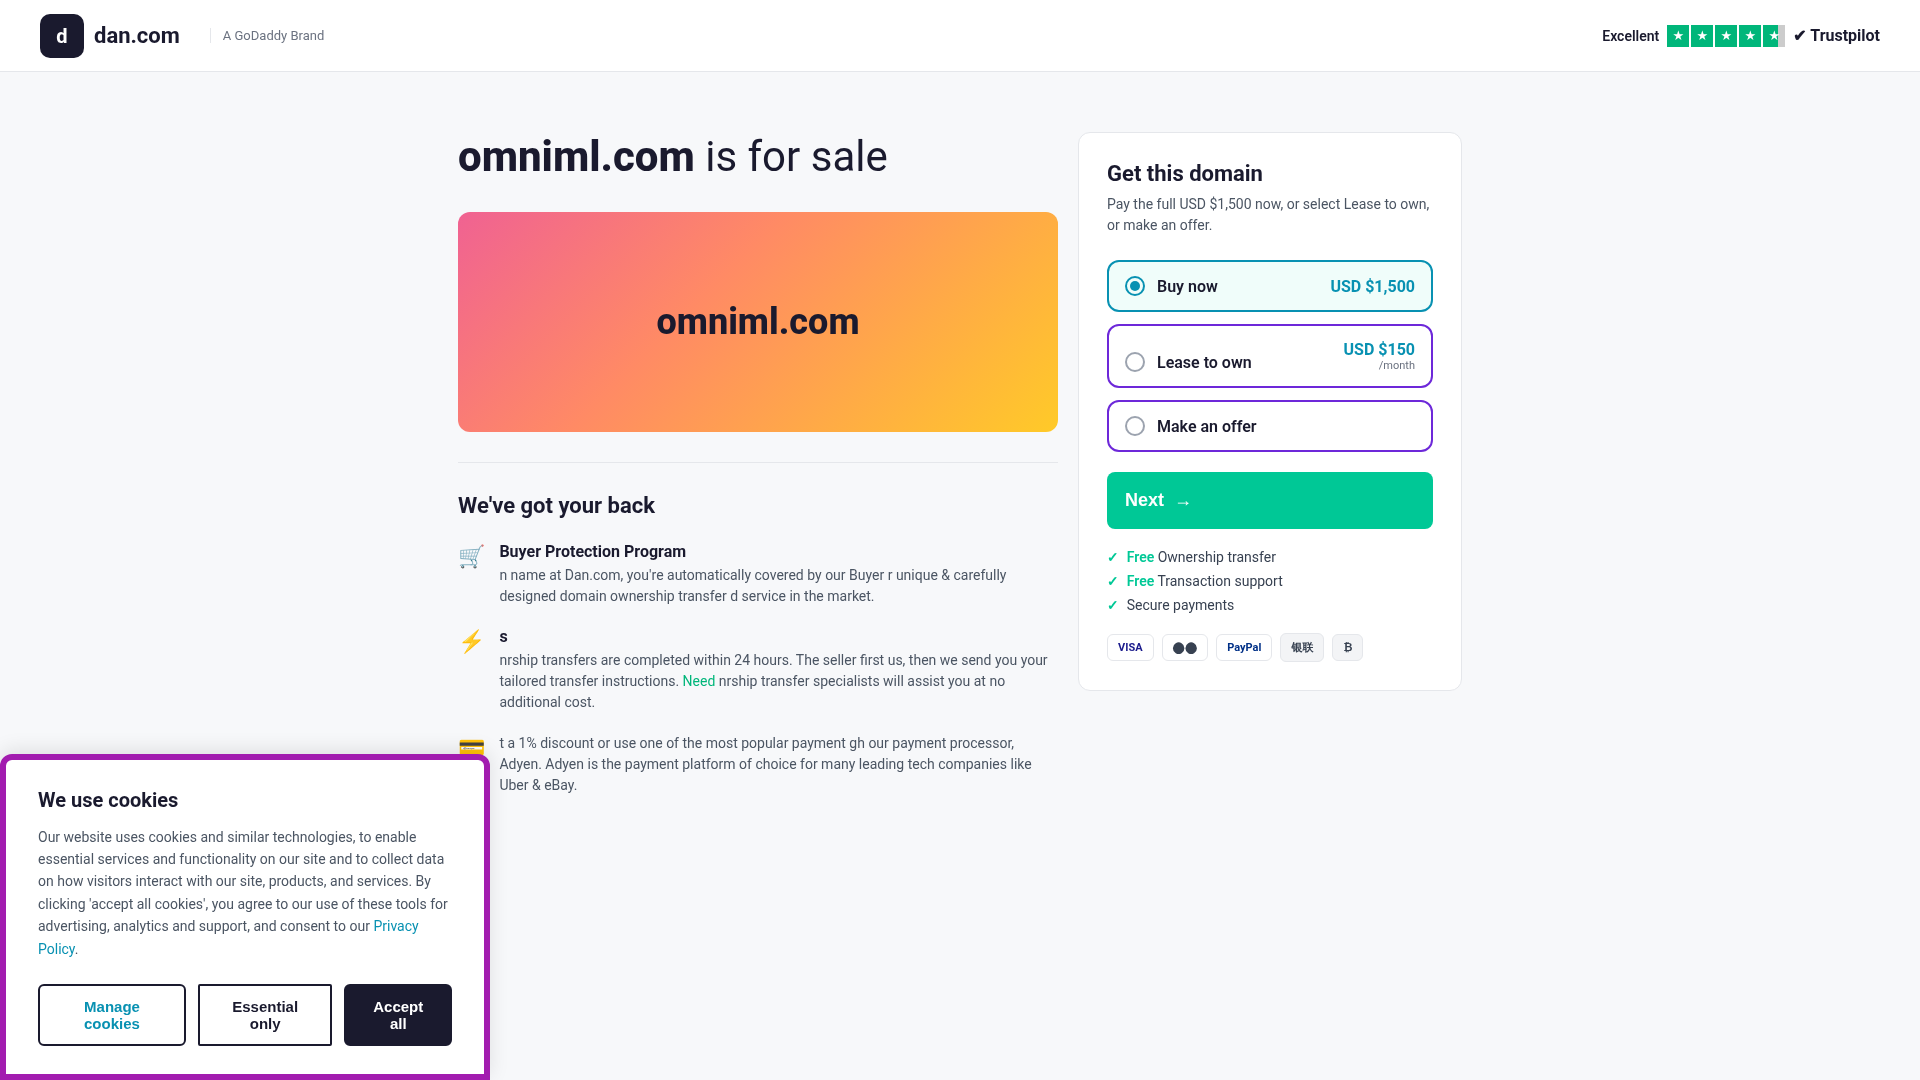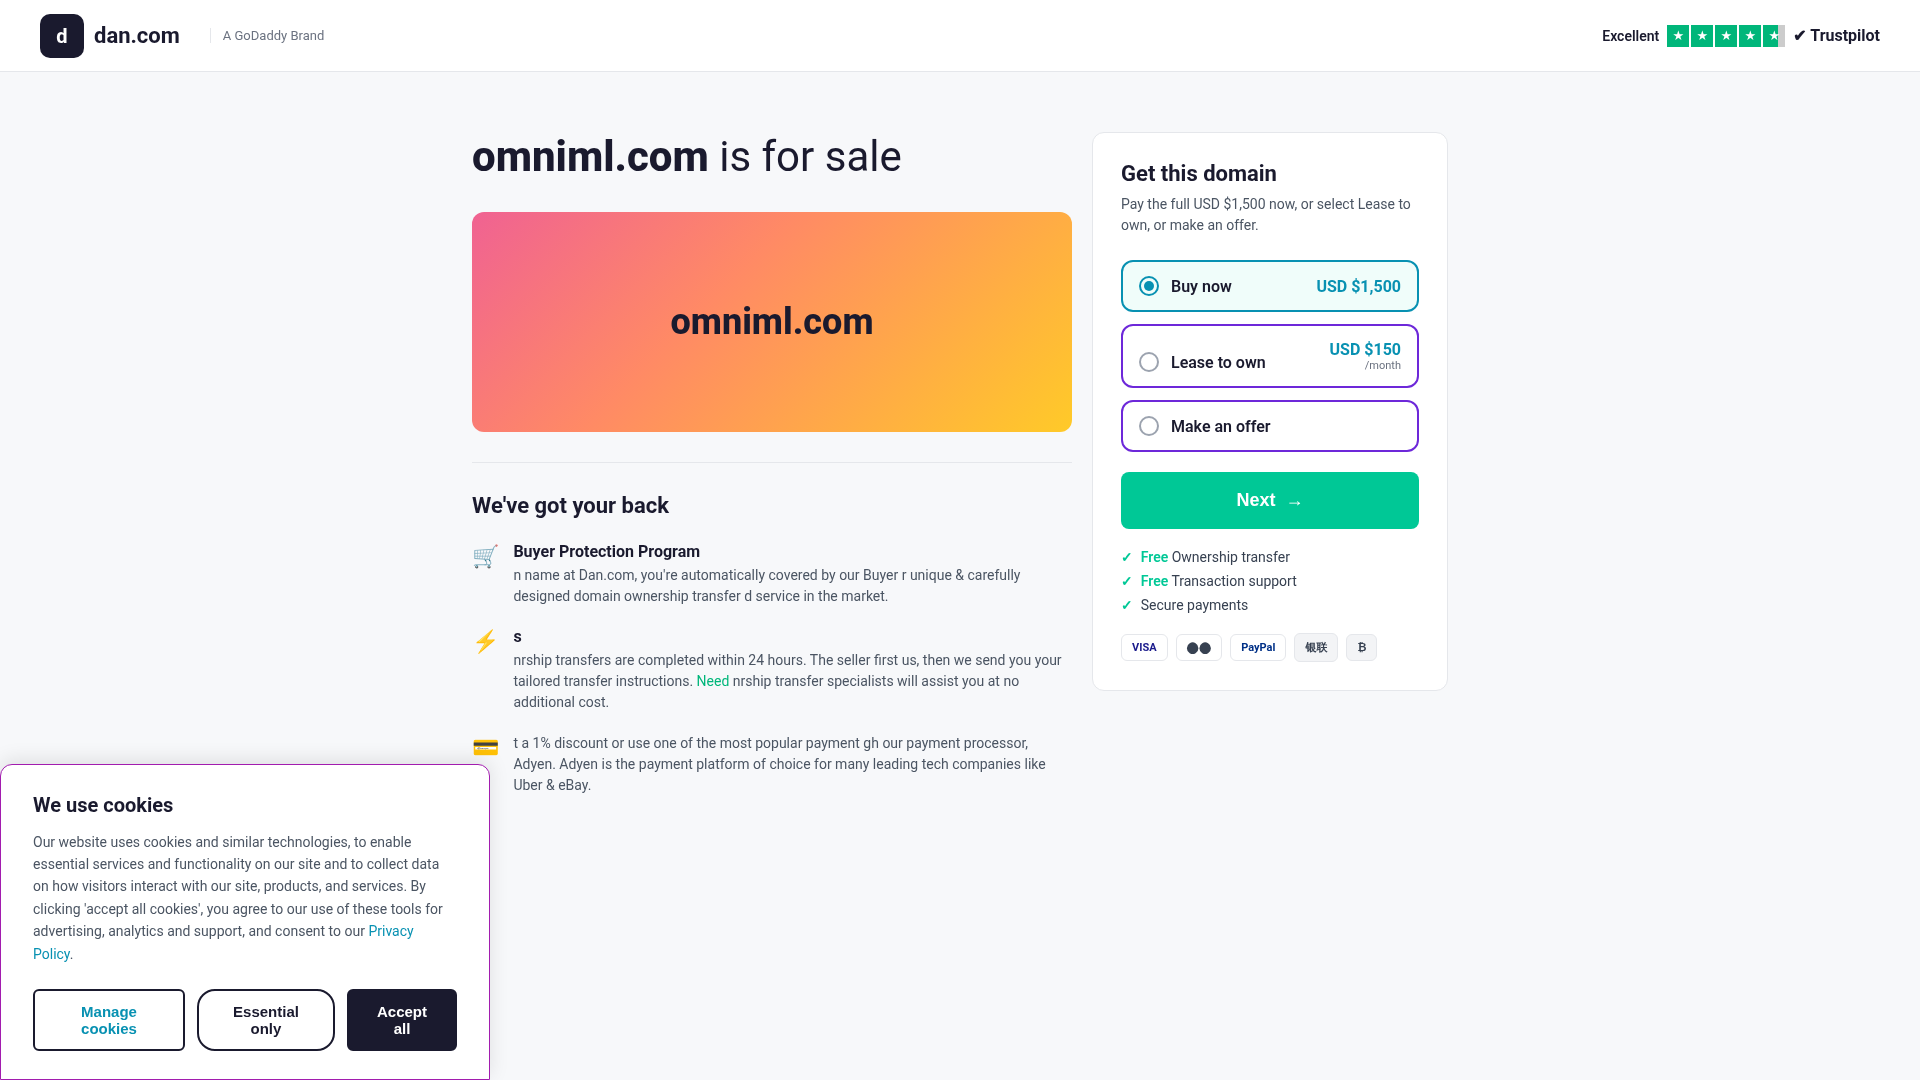--- a/index.html
+++ b/index.html
@@ -158,21 +158,21 @@
       color: #4b5563;
       line-height: 1.5;
     }
     .feature-content a {
       color: #00b67a;
       text-decoration: none;
     }
 
     
     .content-right {
-      width: 356px;
+      width: 384px;
     }
     .pricing-card {
       background: #fff;
       border: 1px solid #e5e7eb;
       border-radius: 12px;
       padding: 28px;
     }
     .pricing-card-title {
       font-size: 22px;
       font-weight: 700;
@@ -242,21 +242,20 @@
       background: #00c896;
       color: white;
       border: none;
       border-radius: 8px;
       padding: 18px;
       font-size: 18px;
       font-weight: 600;
       cursor: pointer;
       display: flex;
       align-items: center;
-      justify-content: center;
       gap: 10px;
       margin-top: 20px;
       margin-bottom: 20px;
     }
     .benefits-list {
       list-style: none;
       margin-bottom: 20px;
     }
     .benefits-list li {
       font-size: 14px;
@@ -295,21 +294,21 @@
     .payment-icon.mc { background: white; }
     .payment-icon.pp { color: #003087; background: white; }
 
     
     .cookie-banner {
       position: fixed;
       bottom: 0;
       left: 0;
       width: 490px;
       background: #fff;
-      border: 1px solid #a21caf;
+      border: 6px solid #a21caf;
       border-radius: 12px 12px 0 0;
       padding: 28px 32px;
       box-shadow: 0 -4px 20px rgba(0,0,0,0.1);
       z-index: 100;
     }
     .cookie-title {
       font-size: 20px;
       font-weight: 700;
       color: #1a1a2e;
       margin-bottom: 14px;
@@ -335,21 +334,21 @@
       border-radius: 6px;
       padding: 12px 20px;
       font-size: 15px;
       font-weight: 600;
       cursor: pointer;
     }
     .btn-essential {
       background: transparent;
       border: 2px solid #1a1a2e;
       color: #1a1a2e;
-      border-radius: 18px;
+      border-radius: 2px;
       padding: 12px 20px;
       font-size: 15px;
       font-weight: 600;
       cursor: pointer;
     }
     .btn-accept {
       background: #1a1a2e;
       border: 2px solid #1a1a2e;
       color: white;
       border-radius: 6px;

